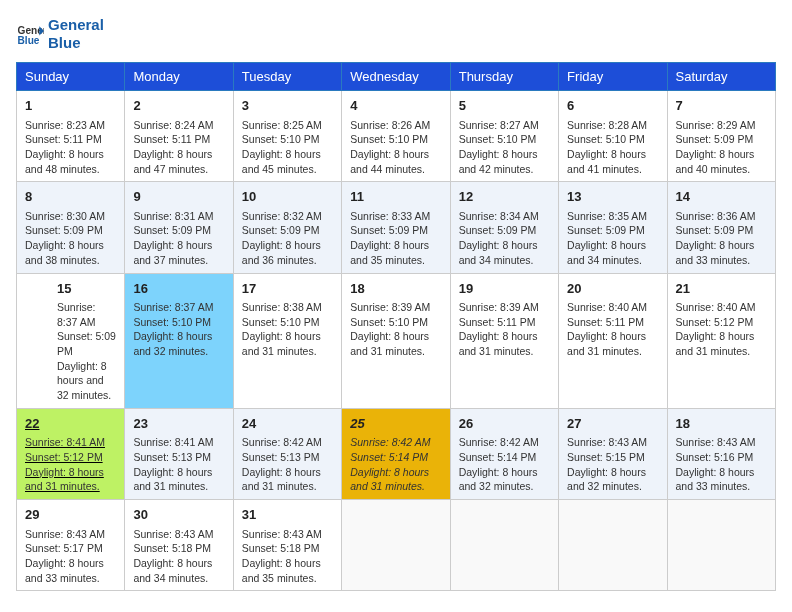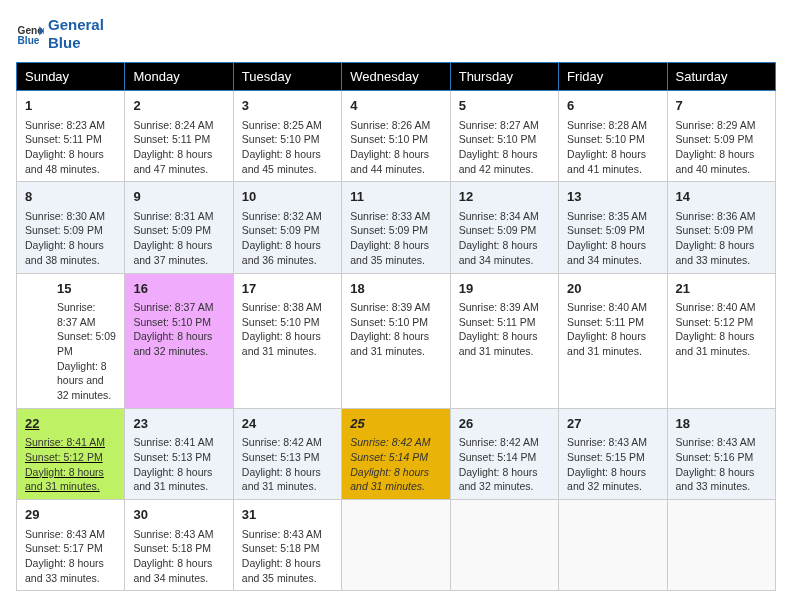--- a/index.html
+++ b/index.html
@@ -45,21 +45,21 @@
     .subtitle {
       font-size: 15px;
       color: #555;
     }
     table {
       width: 100%;
       border-collapse: collapse;
       font-size: 11px;
     }
     thead tr th {
-      background-color: #000000;
+      background-color: #1d4ed8;
       color: #fff;
       text-align: left;
       padding: 6px 8px;
       font-size: 13px;
       font-weight: normal;
       border: 1px solid #2a7abf;
     }
     tbody tr td {
       vertical-align: top;
       padding: 5px 8px;
@@ -184,21 +184,21 @@
         <td style="background: rgb(238, 243, 250);">
           <span class="day-num">14</span>
           <div class="day-info">Sunrise: 8:36 AM<br>Sunset: 5:09 PM<br>Daylight: 8 hours and 33 minutes.</div>
         </td>
       </tr>
       <tr>
         <td style="background: rgb(255, 255, 255); padding-left: 40px;">
           <span class="day-num">15</span>
           <div class="day-info">Sunrise: 8:37 AM<br>Sunset: 5:09 PM<br>Daylight: 8 hours and 32 minutes.</div>
         </td>
-        <td style="background: #f0abfc; margin-top: 20px;">
+        <td style="background: #7dd3fc; margin-top: 20px;">
           <span class="day-num">16</span>
           <div class="day-info">Sunrise: 8:37 AM<br>Sunset: 5:10 PM<br>Daylight: 8 hours and 32 minutes.</div>
         </td>
         <td style="background: rgb(255, 255, 255); margin-left: 44px;">
           <span class="day-num">17</span>
           <div class="day-info">Sunrise: 8:38 AM<br>Sunset: 5:10 PM<br>Daylight: 8 hours and 31 minutes.</div>
         </td>
         <td style="background: rgb(255, 255, 255);">
           <span class="day-num">18</span>
           <div class="day-info">Sunrise: 8:39 AM<br>Sunset: 5:10 PM<br>Daylight: 8 hours and 31 minutes.</div>

